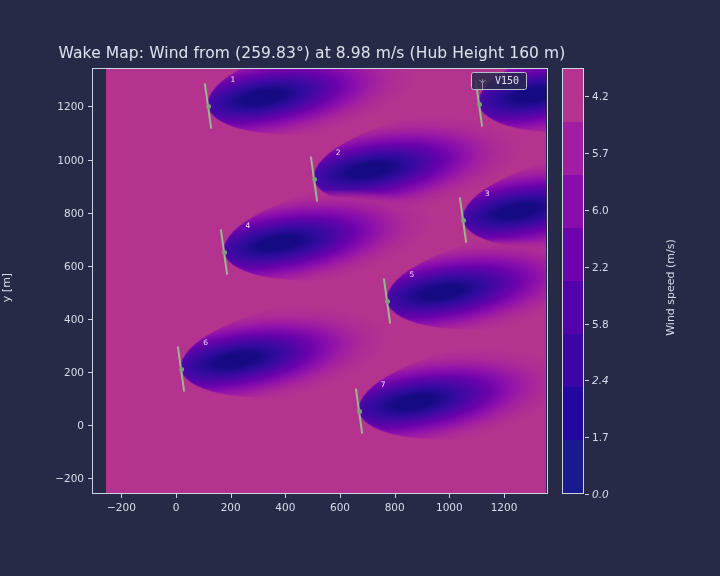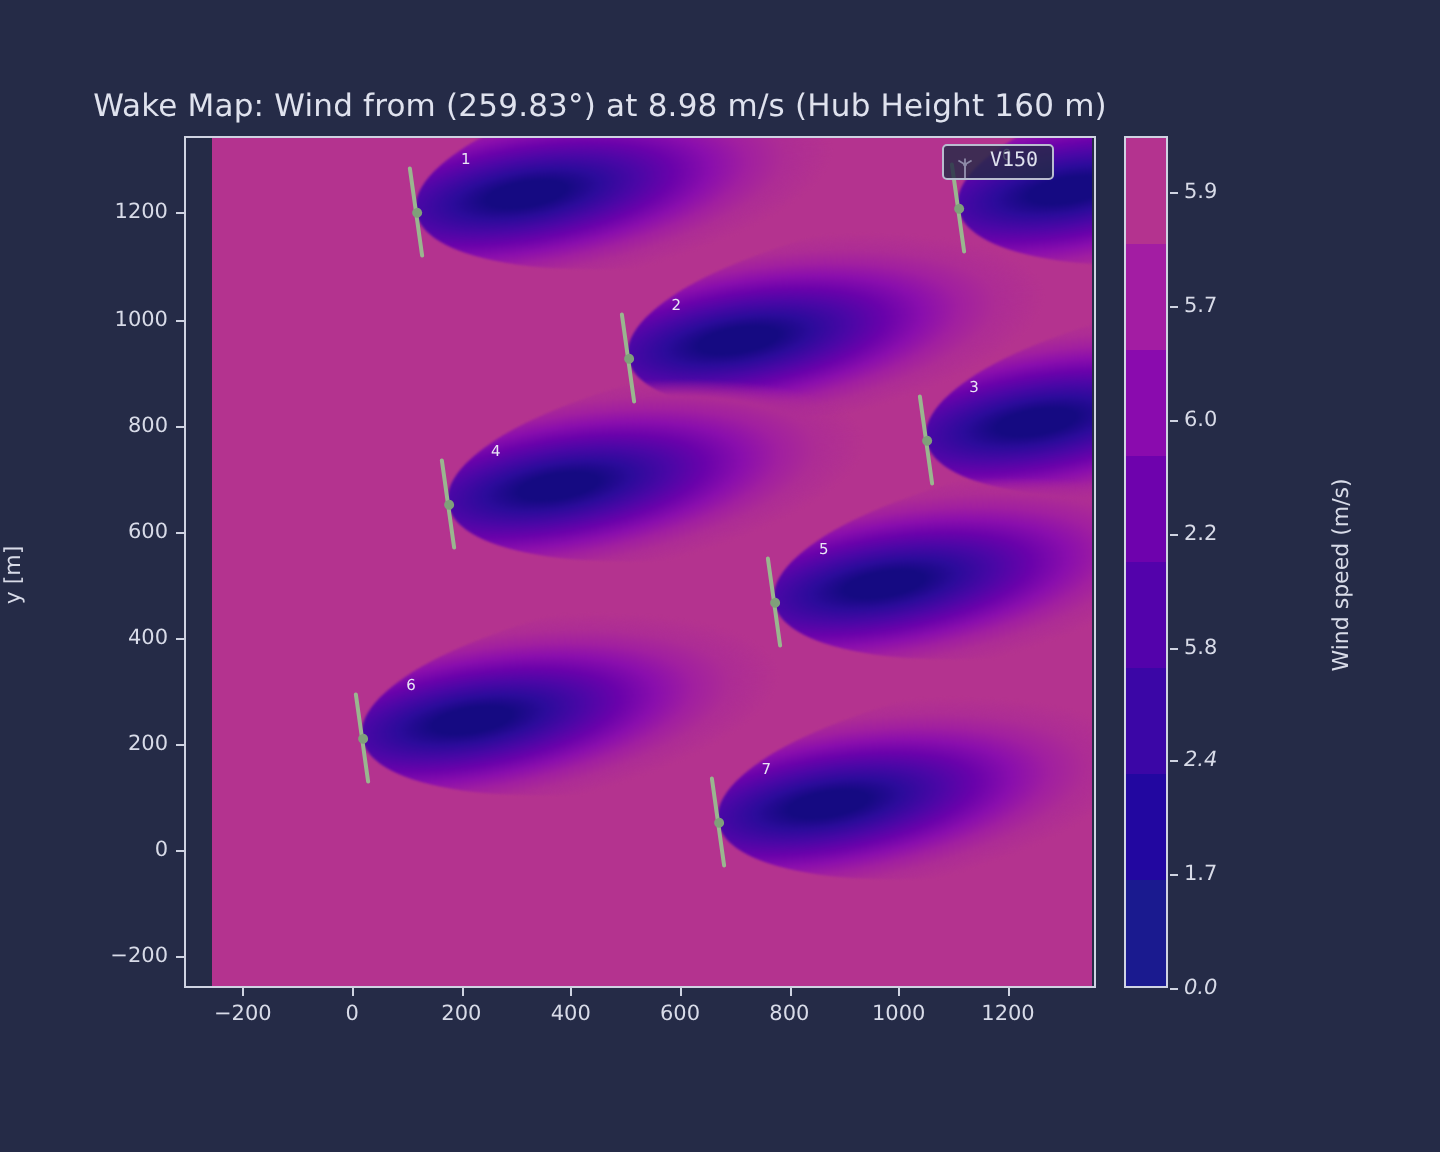--- a/index.html
+++ b/index.html
@@ -7,21 +7,21 @@
     width:720px;height:576px;overflow:hidden;
     background:#252b47;
     font-family:"DejaVu Sans","Liberation Sans",sans-serif;
     color:#d8dbe8;
   }
   #root{position:relative;width:720px;height:576px;}
 
   .title{
     position:absolute;left:0;top:44px;width:600px;
     text-align:center;font-size:15.5px;color:#dfe2ee;
-    letter-spacing:.1px;white-space:nowrap;
+    letter-spacing:.1px;white-space:nowrap;padding-left:12px;
   }
 
   
   .plot-frame{
     position:absolute;left:92px;top:68px;width:456px;height:426px;
     border:1.1px solid #cfd3e2;box-sizing:border-box;overflow:hidden;
     background:#252b47;
   }
   .field{
     position:absolute;left:13px;top:0px;width:440px;height:426px;
@@ -202,21 +202,21 @@
       <div class="cbtl" style="top: 380.4px; font-style: italic;">2.4</div>
       <div class="cbtick" style="top: 323.6px;"></div>
       <div class="cbtl" style="top: 323.6px;">5.8</div>
       <div class="cbtick" style="top: 266.8px;"></div>
       <div class="cbtl" style="top: 266.8px;">2.2</div>
       <div class="cbtick" style="top: 210px;"></div>
       <div class="cbtl" style="top: 210px; text-align: center;">6.0</div>
       <div class="cbtick" style="top: 153.2px;"></div>
       <div class="cbtl" style="top: 153.2px;">5.7</div>
       <div class="cbtick" style="top: 96.4px;"></div>
-      <div class="cbtl" style="top: 96.4px;">5.9</div>
+      <div class="cbtl" style="top: 96.4px;">4.2</div>
     </div>
   <div class="cbar-label">Wind speed (m/s)</div>
 
   <div id="xticks">
       <div class="tick xt" style="left: 121.398px; top: 494px;"></div>
       <div class="xtl" style="left: 121.398px; top: 501px;">−200</div>
       <div class="tick xt" style="left: 176.056px; top: 494px;"></div>
       <div class="xtl" style="left: 176.056px; top: 501px;">0</div>
       <div class="tick xt" style="left: 230.714px; top: 494px;"></div>
       <div class="xtl" style="left: 230.714px; top: 501px;">200</div>

